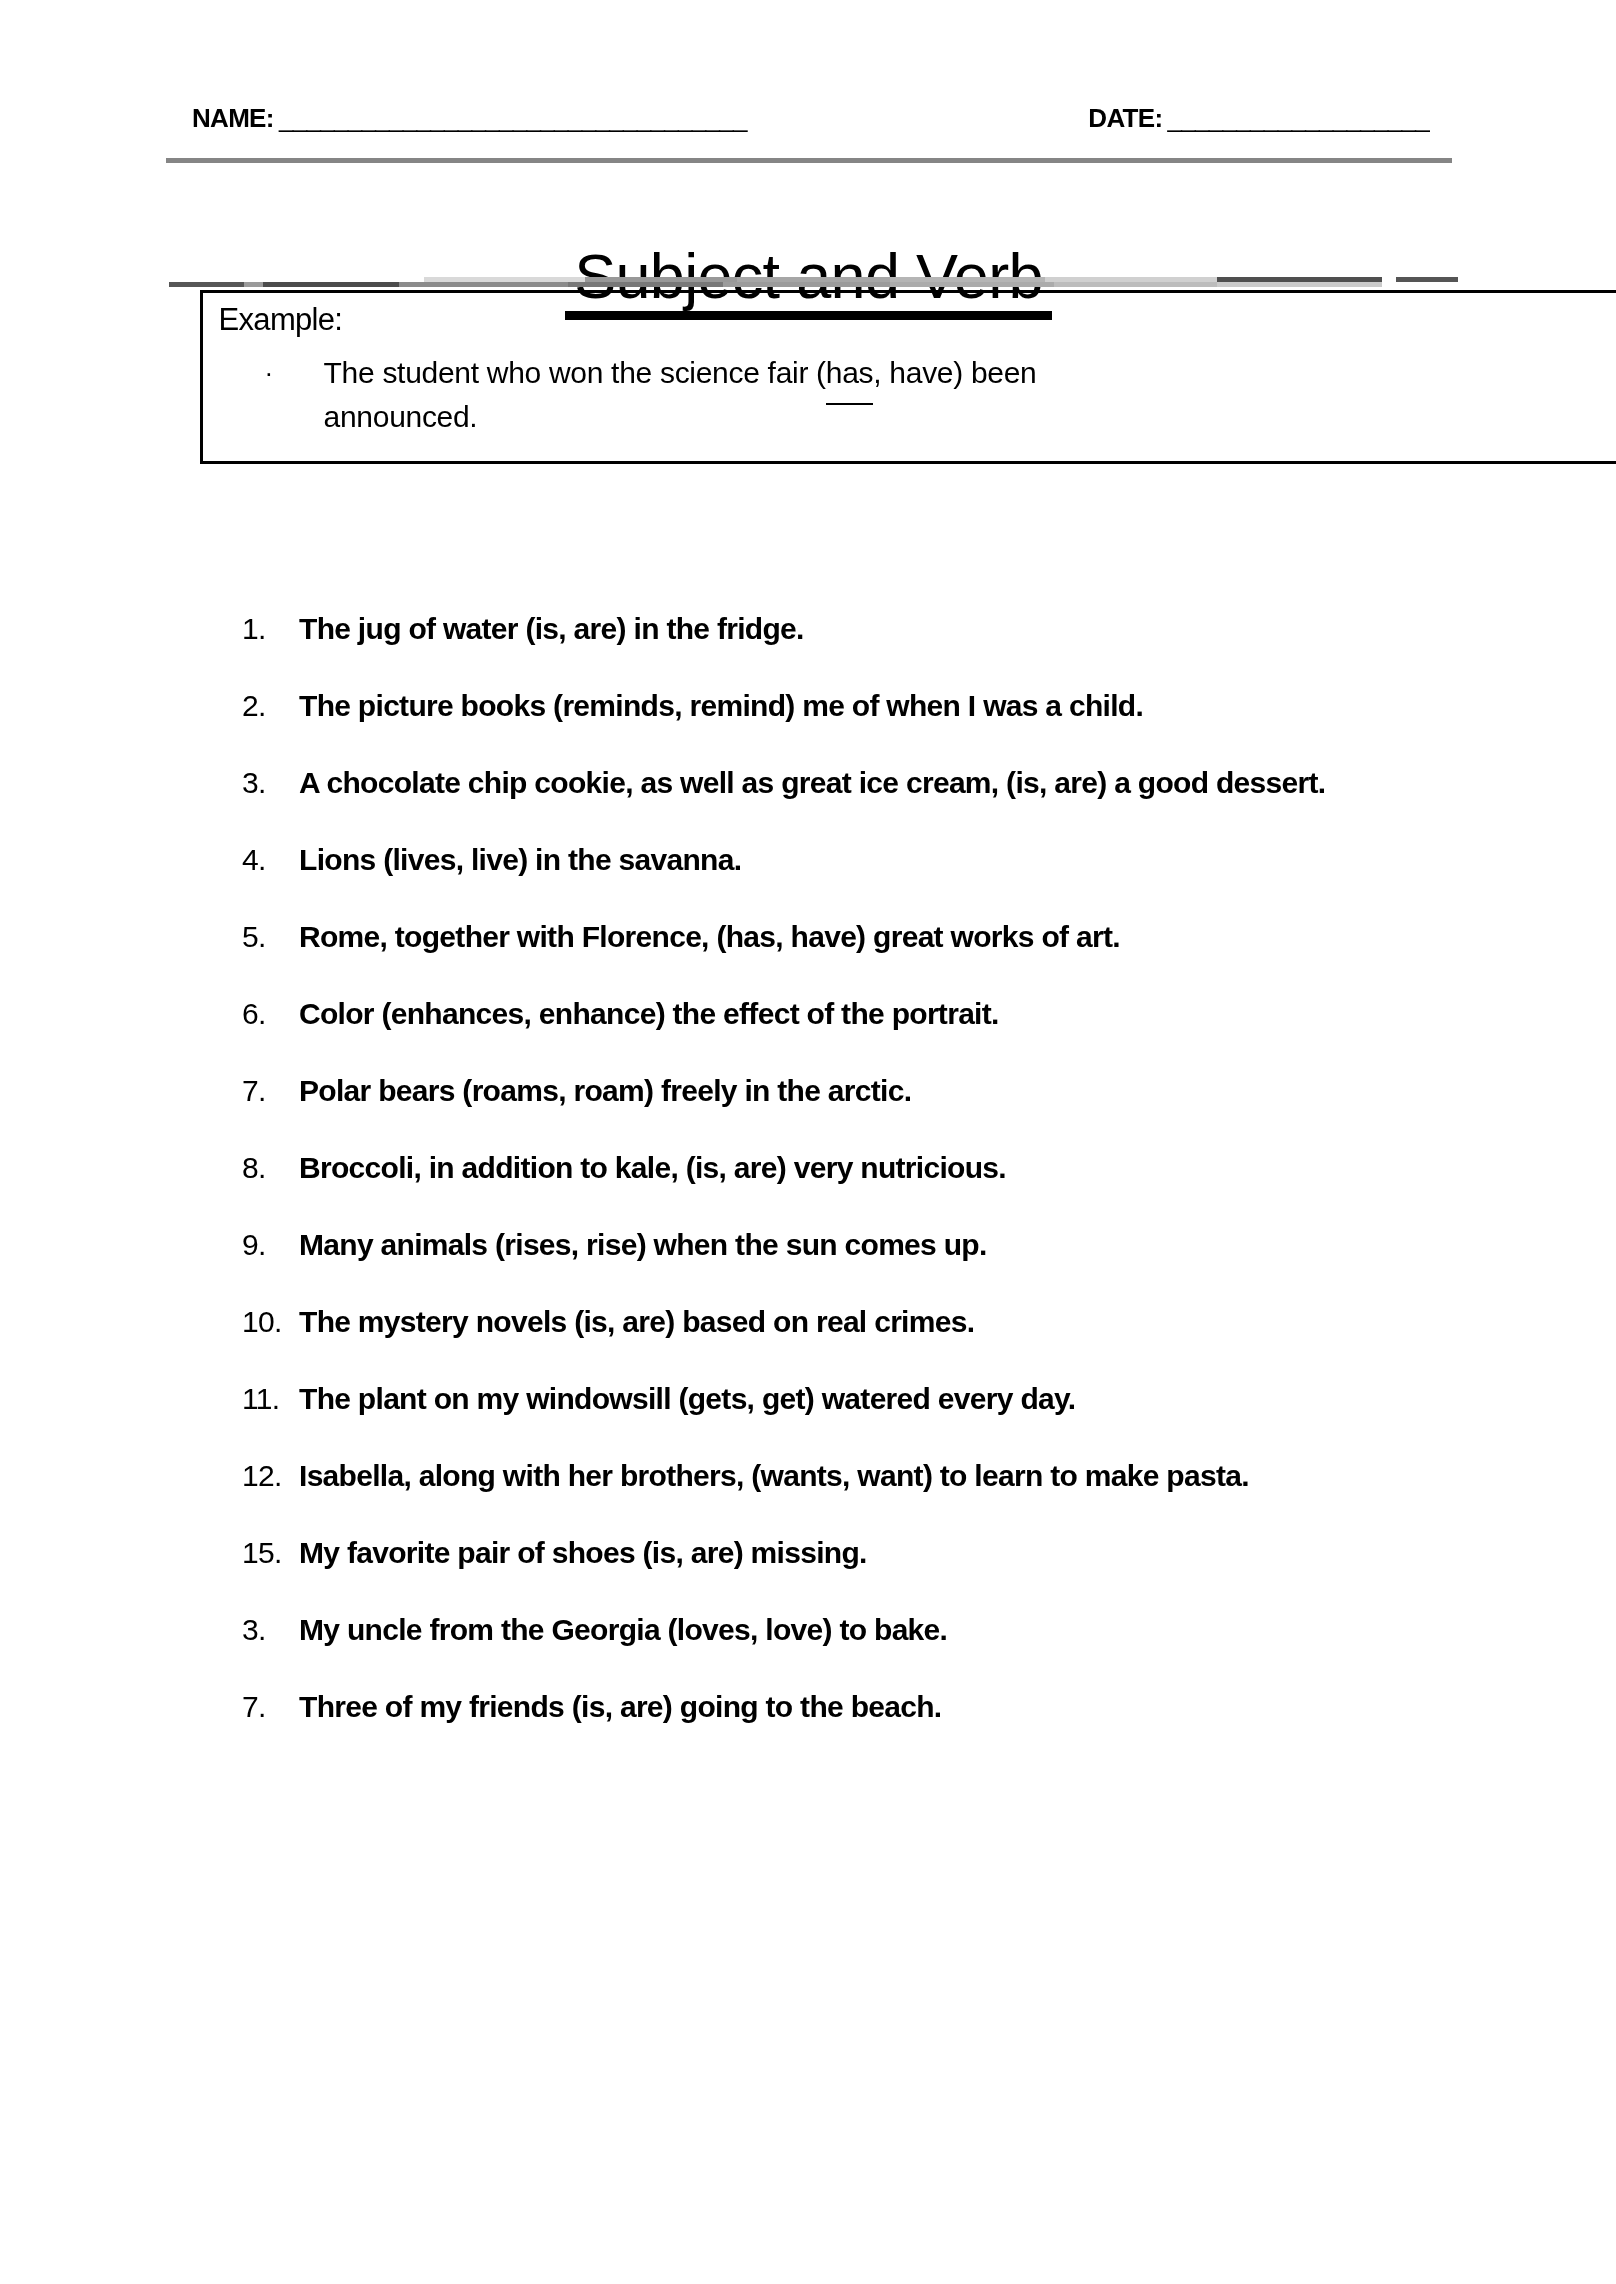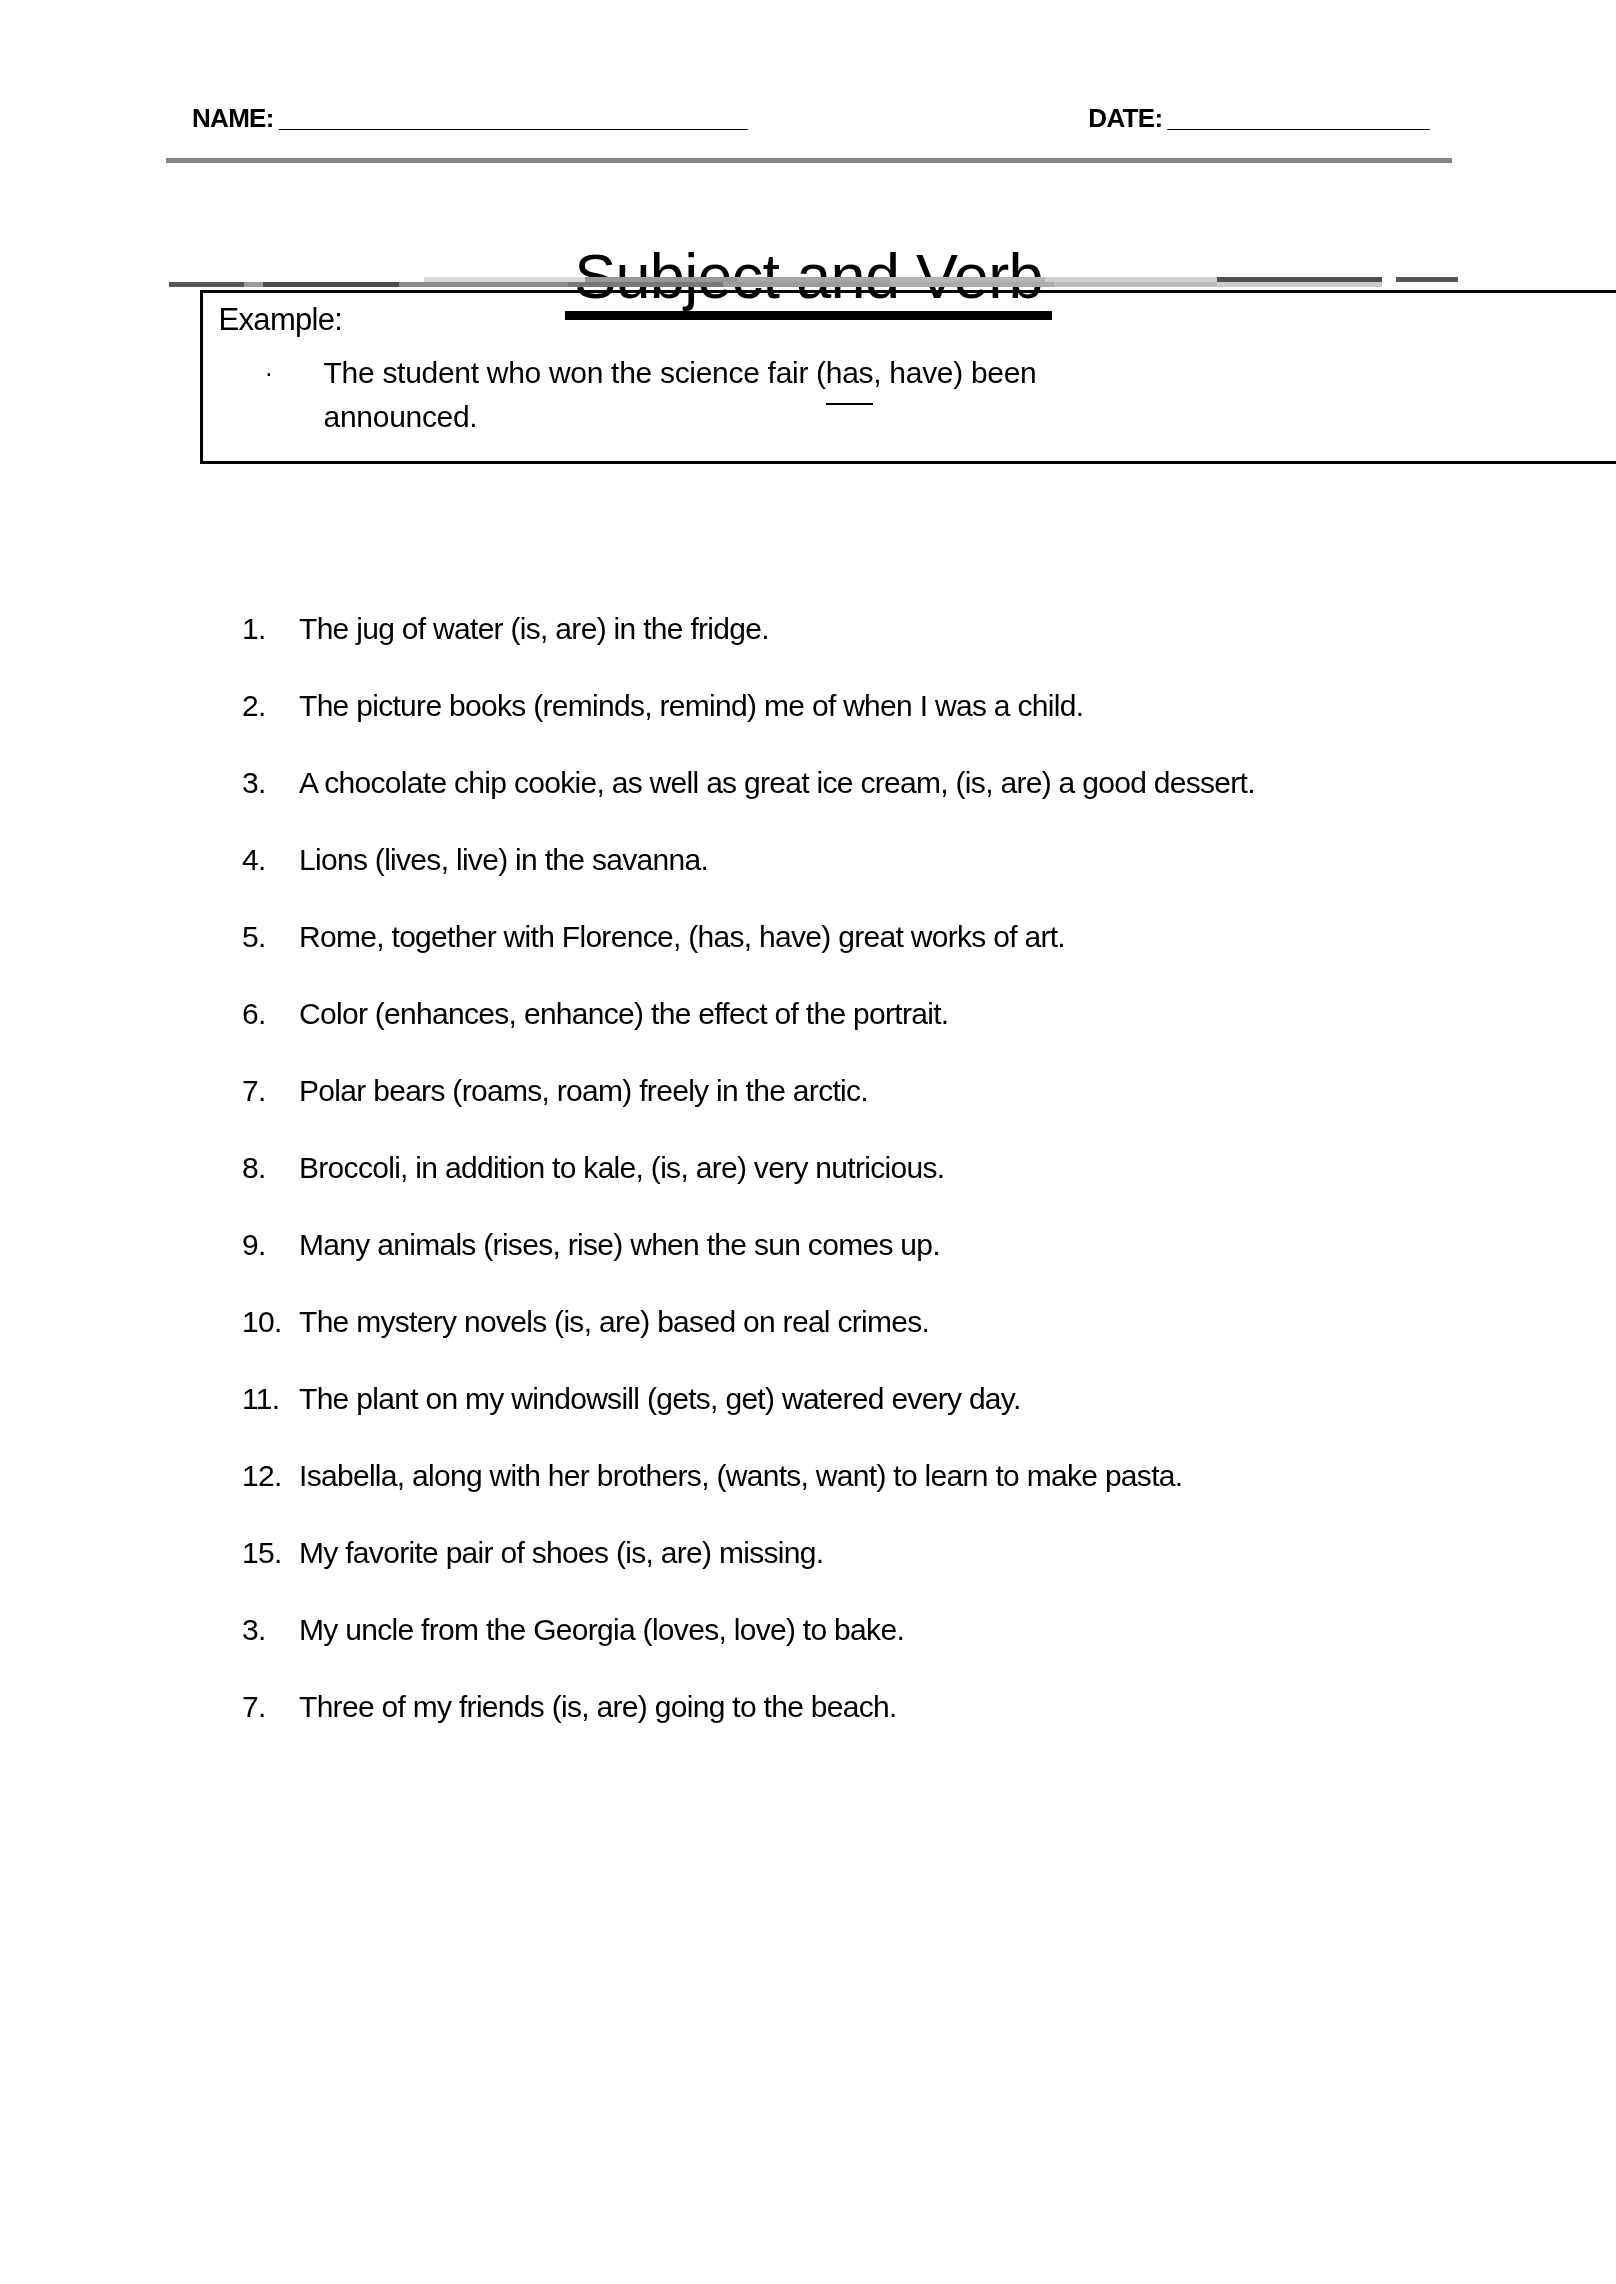--- a/index.html
+++ b/index.html
@@ -19,21 +19,21 @@
     top: 103px;
     left: 192px;
     right: 188px;
     display: flex;
     justify-content: space-between;
     font-size: 26px;
     line-height: 31px;
   }
   .field { display: flex; align-items: flex-end; gap: 5.2px; white-space: nowrap; }
   .field-label { font-weight: 700; letter-spacing: -0.7px; }
-  .field-line { font-weight: 700; letter-spacing: -0.7px; }
+  .field-line { font-weight: 400; letter-spacing: -0.7px; }
 
   
   .rule-gray {
     position: absolute;
     top: 158px;
     left: 166px;
     width: 1286px;
     height: 5.2px;
     background: #858585;
   }
@@ -138,21 +138,21 @@
     list-style: none;
   }
   .q {
     display: flex;
     font-size: 30px;
     line-height: 36px;
     letter-spacing: -0.7px;
     margin: 0 0 41px 0;
   }
   .q-num { width: 57px; flex: none; }
-  .q-text { flex: 1; }
+  .q-text { flex: 1; font-weight: bold; }
 </style>
 </head>
 <body>
 
 <div class="page">
 
   <div class="header-row">
     <div class="field">
       <span class="field-label">NAME:</span>
       <span class="field-line">__________________________________</span>

